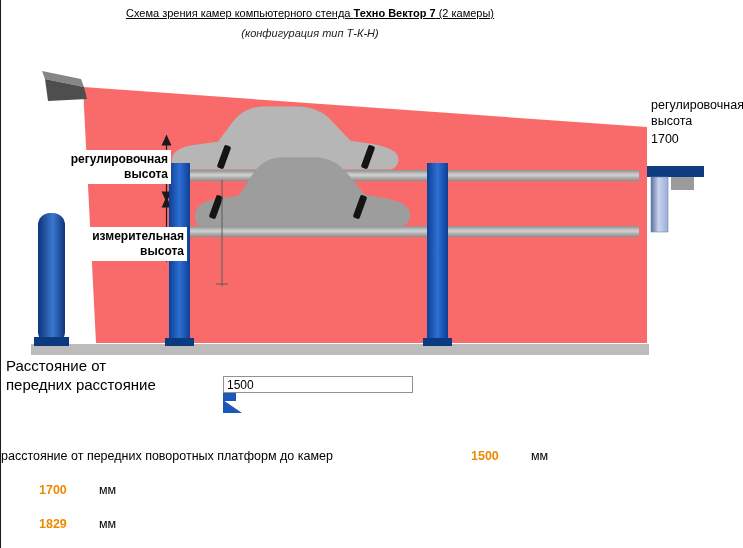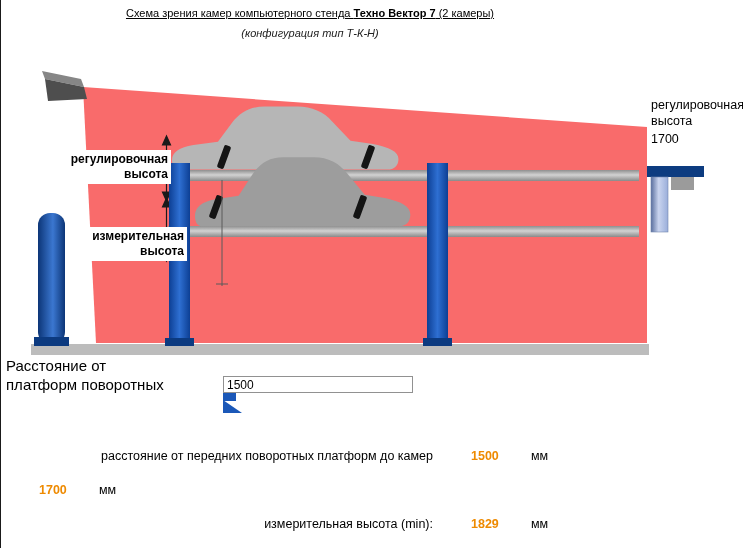--- a/index.html
+++ b/index.html
@@ -16,21 +16,21 @@
   #hlabel1{left:56px;top:150px;width:108px;}
   #hlabel2{left:76px;top:205px;width:104px;margin-top:22px;}
   .right-panel{left:650px;top:97px;width:93px;font-size:12.5px;line-height:16px;}
   .right-panel div{white-space:nowrap;}
   .right-panel .val{margin-top:2px;}
   .dist-label{left:5px;top:356px;width:180px;font-size:15px;line-height:19px;}
   .dist-label div{white-space:nowrap;}
   .dist-input{position:absolute;left:222px;top:376px;width:182px;height:15px;border:1px solid #919191;font-size:12px;padding:0 3px;font-family:"Liberation Sans",sans-serif;background:#fff;}
   .results{left:0;top:449px;width:640px;}
   .rrow{display:flex;align-items:center;height:14px;margin-bottom:20px;font-size:12.5px;}
-  .rlabel{width:432px;text-align:right;white-space:nowrap;}
+  .rlabel{width:432px;white-space:nowrap;}
   .rvalue{width:98px;padding-left:38px;box-sizing:border-box;font-weight:bold;color:#ee8a00;}
   .runit{color:#000;text-align:center;}
 </style>
 </head>
 <body>
 
 <div class="page">
 
   <svg class="diagram" width="743" height="548" viewBox="0 0 743 548">
     <defs>
@@ -132,34 +132,33 @@
   </div>
 
   <div class="abs right-panel">
     <div>регулировочная</div>
     <div>высота</div>
     <div class="val">1700</div>
   </div>
 
   <div class="abs dist-label">
     <div>Расстояние от</div>
-    <div>платформ поворотных</div>
+    <div>передних расстояние</div>
   </div>
   <input class="dist-input" type="text" value="1500" style="">
 
   <div class="abs results">
     <div class="rrow">
       <div class="rlabel">расстояние от передних поворотных платформ до камер</div>
       <div class="rvalue">1500</div>
       <div class="runit">мм</div>
     </div>
     <div class="rrow">
       <div class="rvalue">1700</div>
       <div class="runit">мм</div>
     </div>
     <div class="rrow">
-      <div class="rlabel">измерительная высота (min):</div>
       <div class="rvalue">1829</div>
       <div class="runit">мм</div>
     </div>
   </div>
 
 </div>
 
 </body></html>

